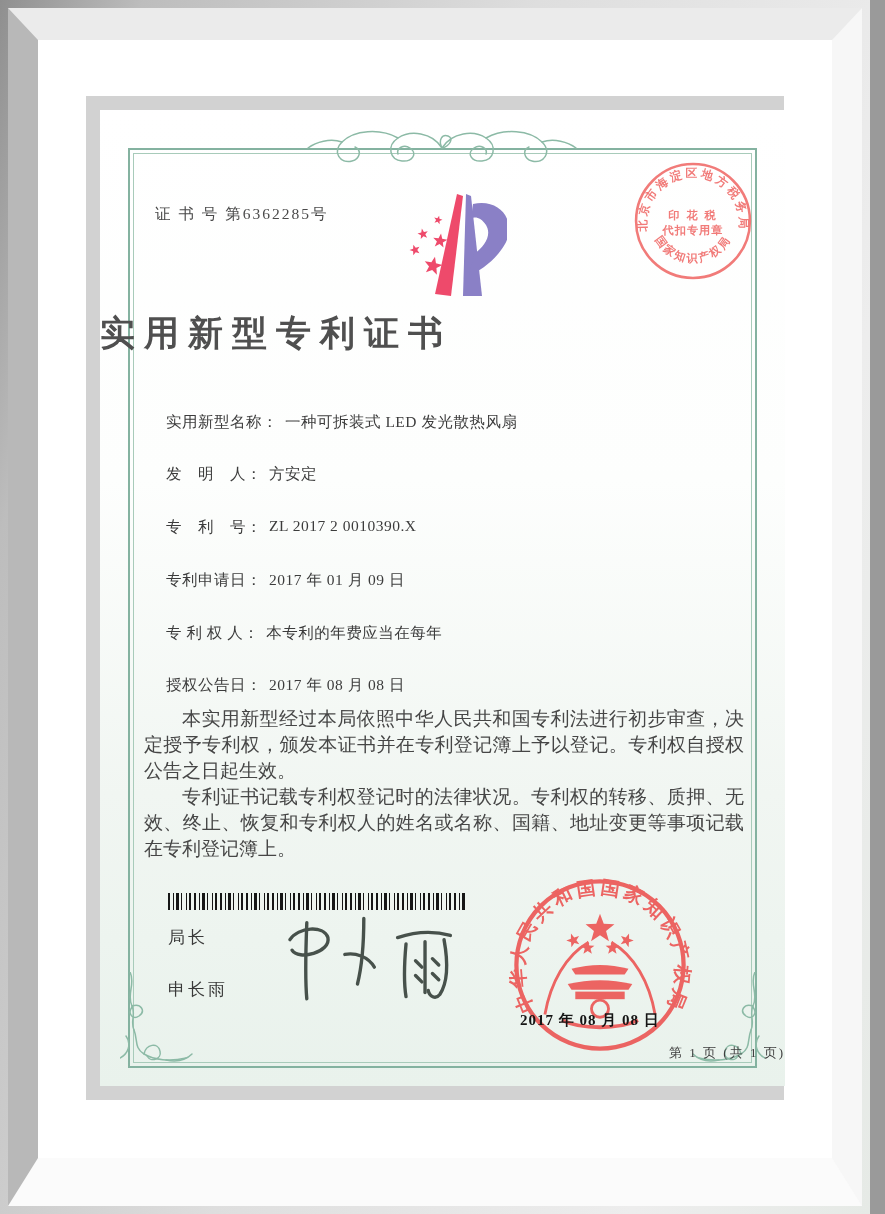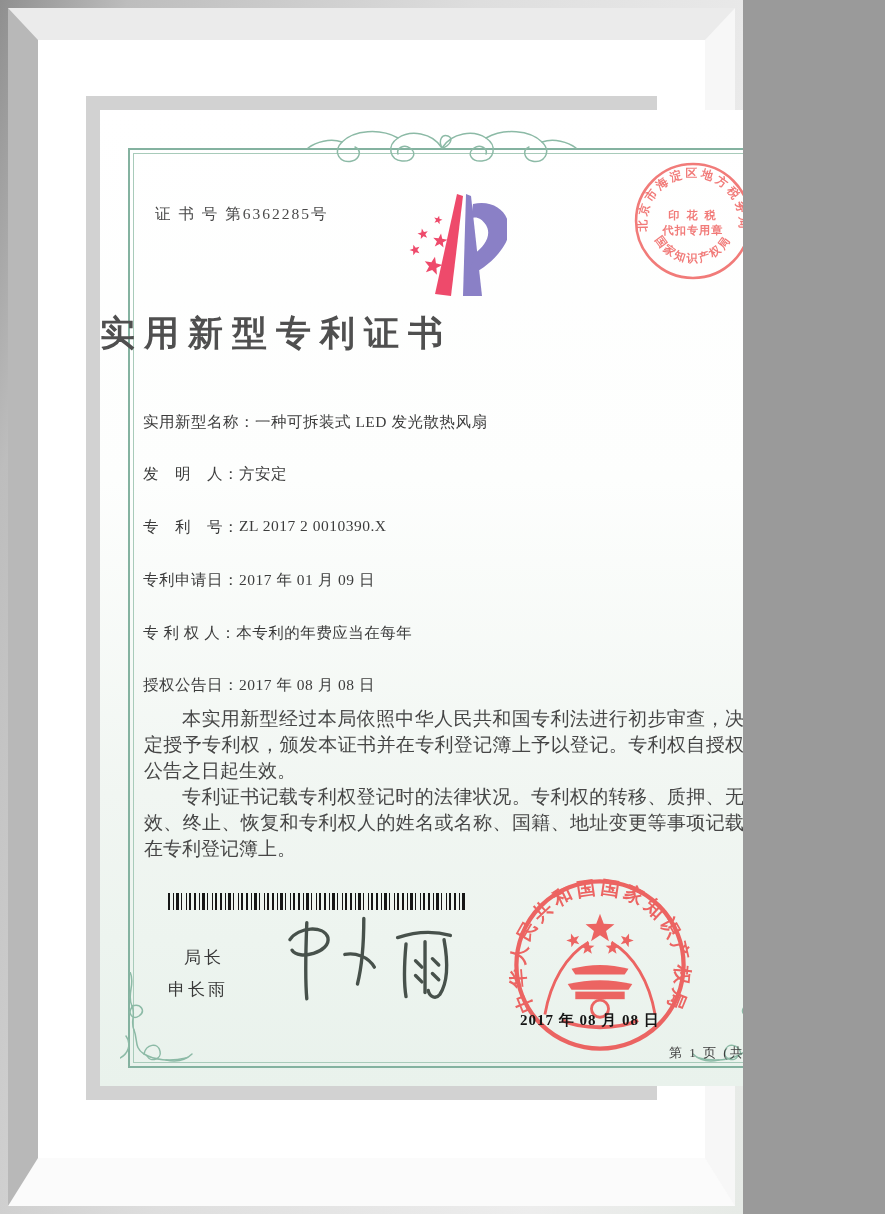--- a/index.html
+++ b/index.html
@@ -3,21 +3,21 @@
 <meta charset="utf-8">
 <style>
   html,body{margin:0;padding:0;}
   body{
     width:885px;height:1214px;
     font-family:"Liberation Serif",serif;
     background:#9a9a9a;
   }
   
   .photo{
-    position:relative;width:743px;height:1214px;
+    position:relative;width:870px;height:1214px;
     background:linear-gradient(105deg,#8f8f8f 0%,#bdbdbd 12%,#dedede 45%,#ededed 80%,#e6eae6 100%);
     overflow:hidden;
   }
   .frame-face{
     position:absolute;left:8px;top:8px;right:8px;bottom:8px;
     box-sizing:border-box;
     border-style:solid;
     border-width:32px 30px 48px 30px;
     border-color:#ebebeb #f7f7f7 #fbfbfb #b8b8b8;
     background:#ffffff;
@@ -57,21 +57,21 @@
     font-size:15.5px;letter-spacing:2px;color:#4a4a4a;
   }
   .logo{position:absolute;left:277px;top:80px;width:130px;height:110px;}
   .stamp-top{position:absolute;left:532px;top:50px;width:122px;height:122px;opacity:.92;}
   .cert-title{
     position:absolute;left:0;top:200px;width:100%;
     font-size:35px;font-weight:700;
     letter-spacing:9px;color:#4f4f4f;
   }
   .field{
-    position:absolute;left:43px;display:flex;
+    position:absolute;left:66px;display:flex;gap:7px;
     font-size:15.5px;color:#3c3c3c;letter-spacing:.5px;white-space:nowrap;
   }
   .f0{top:302px;}.f1{top:354px;}.f2{top:407px;}.f3{top:460px;}.f4{top:513px;}.f5{top:565px;}
   .paragraphs{
     position:absolute;left:44px;top:596px;width:600px;
     font-size:19px;line-height:26px;color:#464646;text-align:justify;
   }
   .para{text-indent:2em;margin:0;}
   .barcode{
     position:absolute;left:68px;top:783px;width:297px;height:17px;
@@ -81,21 +81,21 @@
       #161616 8px 11px,transparent 11px 13px,
       #161616 13px 14px,transparent 14px 18px,
       #161616 18px 19px,transparent 19px 21px,
       #161616 21px 23px,transparent 23px 26px);
   }
   .issuer-title,.issuer-name{
     position:absolute;left:68px;
     font-family:"Liberation Sans",sans-serif;
     font-size:17px;color:#3a3a3a;letter-spacing:3px;
   }
-  .issuer-title{top:836px;margin-left:16px;}
+  .issuer-title{top:816px;}
   .issuer-name{top:868px;}
   .signature{position:absolute;left:175px;top:798px;width:185px;height:95px;}
   .seal-main{position:absolute;left:405px;top:760px;width:190px;height:190px;opacity:.93;}
   .issue-date{
     position:absolute;left:420px;top:901px;width:180px;
     font-size:15px;font-weight:700;letter-spacing:1px;color:#151515;z-index:5;
   }
   .page-footer{
     position:absolute;left:0;top:934px;width:100%;
     text-align:right;font-size:13px;letter-spacing:2px;color:#3f3f3f;

